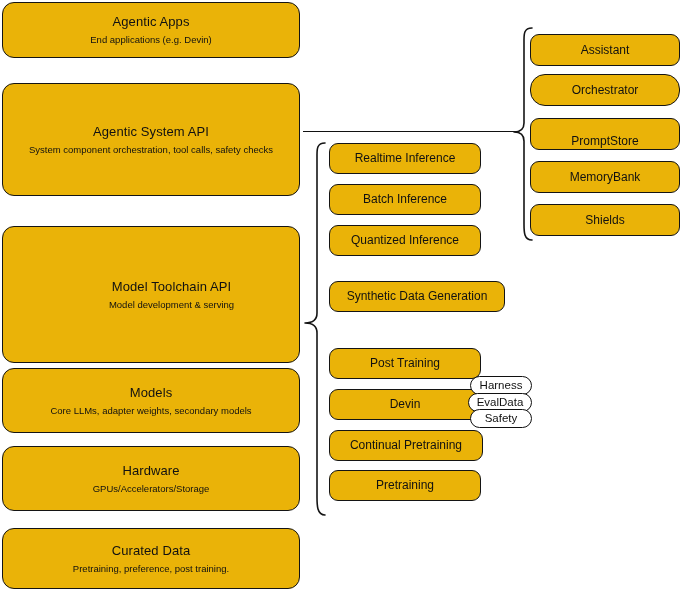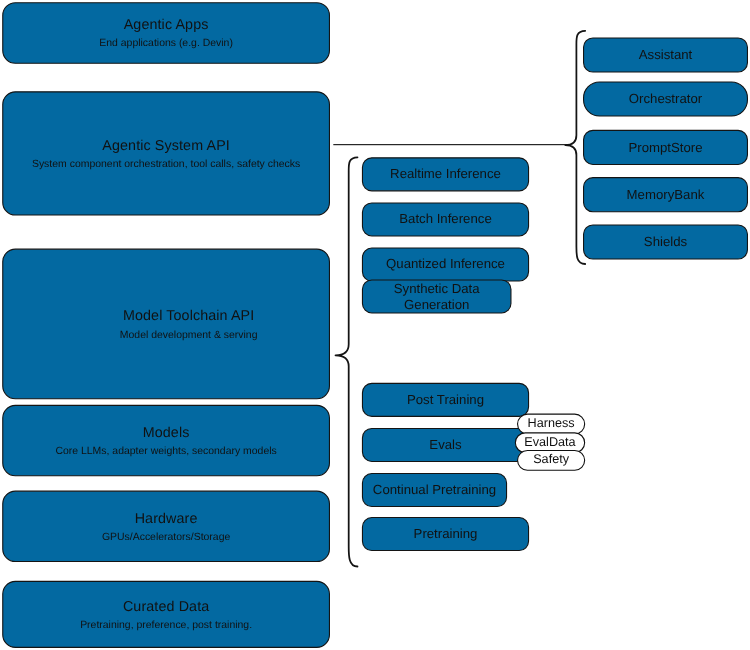--- a/index.html
+++ b/index.html
@@ -19,21 +19,21 @@
     background: #ffffff;
     overflow: hidden;
   }
 
   
   .rbox {
     position: absolute;
     box-sizing: border-box;
     border: 1.3px solid #141414;
     border-radius: 12px;
-    background: #0369a1;
+    background: #eab308;
     display: flex;
     flex-direction: column;
     align-items: center;
     justify-content: center;
     text-align: center;
   }
 
   
   .layer .layer-title {
     font-size: 13px;
@@ -133,30 +133,30 @@
 
   <div class="rbox cap" style="left:329px; top:143px; width:152px; height:31px;">
     <span>Realtime Inference</span>
   </div>
   <div class="rbox cap" style="left:329px; top:184px; width:152px; height:31px;">
     <span>Batch Inference</span>
   </div>
   <div class="rbox cap" style="left:329px; top:225px; width:152px; height:31px;">
     <span>Quantized Inference</span>
   </div>
-  <div class="rbox cap" style="left:329px; top:254px; width:136px; height:31px;">
+  <div class="rbox cap" style="left:329px; top:281px; width:176px; height:31px;">
     <span>Synthetic Data Generation</span>
   </div>
   <div class="rbox cap" style="left:329px; top:348px; width:152px; height:31px;align-items:center;">
     <span>Post Training</span>
   </div>
   <div class="rbox cap" style="left:329px; top:389px; width:152px; height:31px;">
-    <span>Evals</span>
+    <span>Devin</span>
   </div>
-  <div class="rbox cap" style="left:329px; top:430px; width:132px; height:31px;">
+  <div class="rbox cap" style="left:329px; top:430px; width:154px; height:31px;">
     <span>Continual Pretraining</span>
   </div>
   <div class="rbox cap" style="left:329px; top:470px; width:152px; height:31px;">
     <span>Pretraining</span>
   </div>
 
   <div class="pill" style="left:470px; top:376px; width:62px; height:19px;">
     <span>Harness</span>
   </div>
   <div class="pill" style="left:468px; top:393px; width:64px; height:19px;">
@@ -171,21 +171,21 @@
       <path d="M20 2 C12 2 12 8 12 14 L12 97 C12 104 8 106 2 106 C8 106 12 108 12 115 L12 198 C12 206 12 214 20 214" stroke="#141414" stroke-width="1.6" fill="none" stroke-linecap="round" stroke-linejoin="round"></path>
     </svg>
   </div>
 
   <div class="rbox cap" style="left:530px; top:34px; width:150px; height:32px;">
     <span>Assistant</span>
   </div>
   <div class="rbox cap" style="left:530px; top:74px; width:150px; height:32px;border-radius:15px;">
     <span>Orchestrator</span>
   </div>
-  <div class="rbox cap" style="left:530px; top:118px; width:150px; height:32px;">
+  <div class="rbox cap" style="left:530px; top:118px; width:150px; height:32px;justify-content:flex-end;">
     <span>PromptStore</span>
   </div>
   <div class="rbox cap" style="left:530px; top:161px; width:150px; height:32px;">
     <span>MemoryBank</span>
   </div>
   <div class="rbox cap" style="left:530px; top:204px; width:150px; height:32px;">
     <span>Shields</span>
   </div>
 
 </div>

